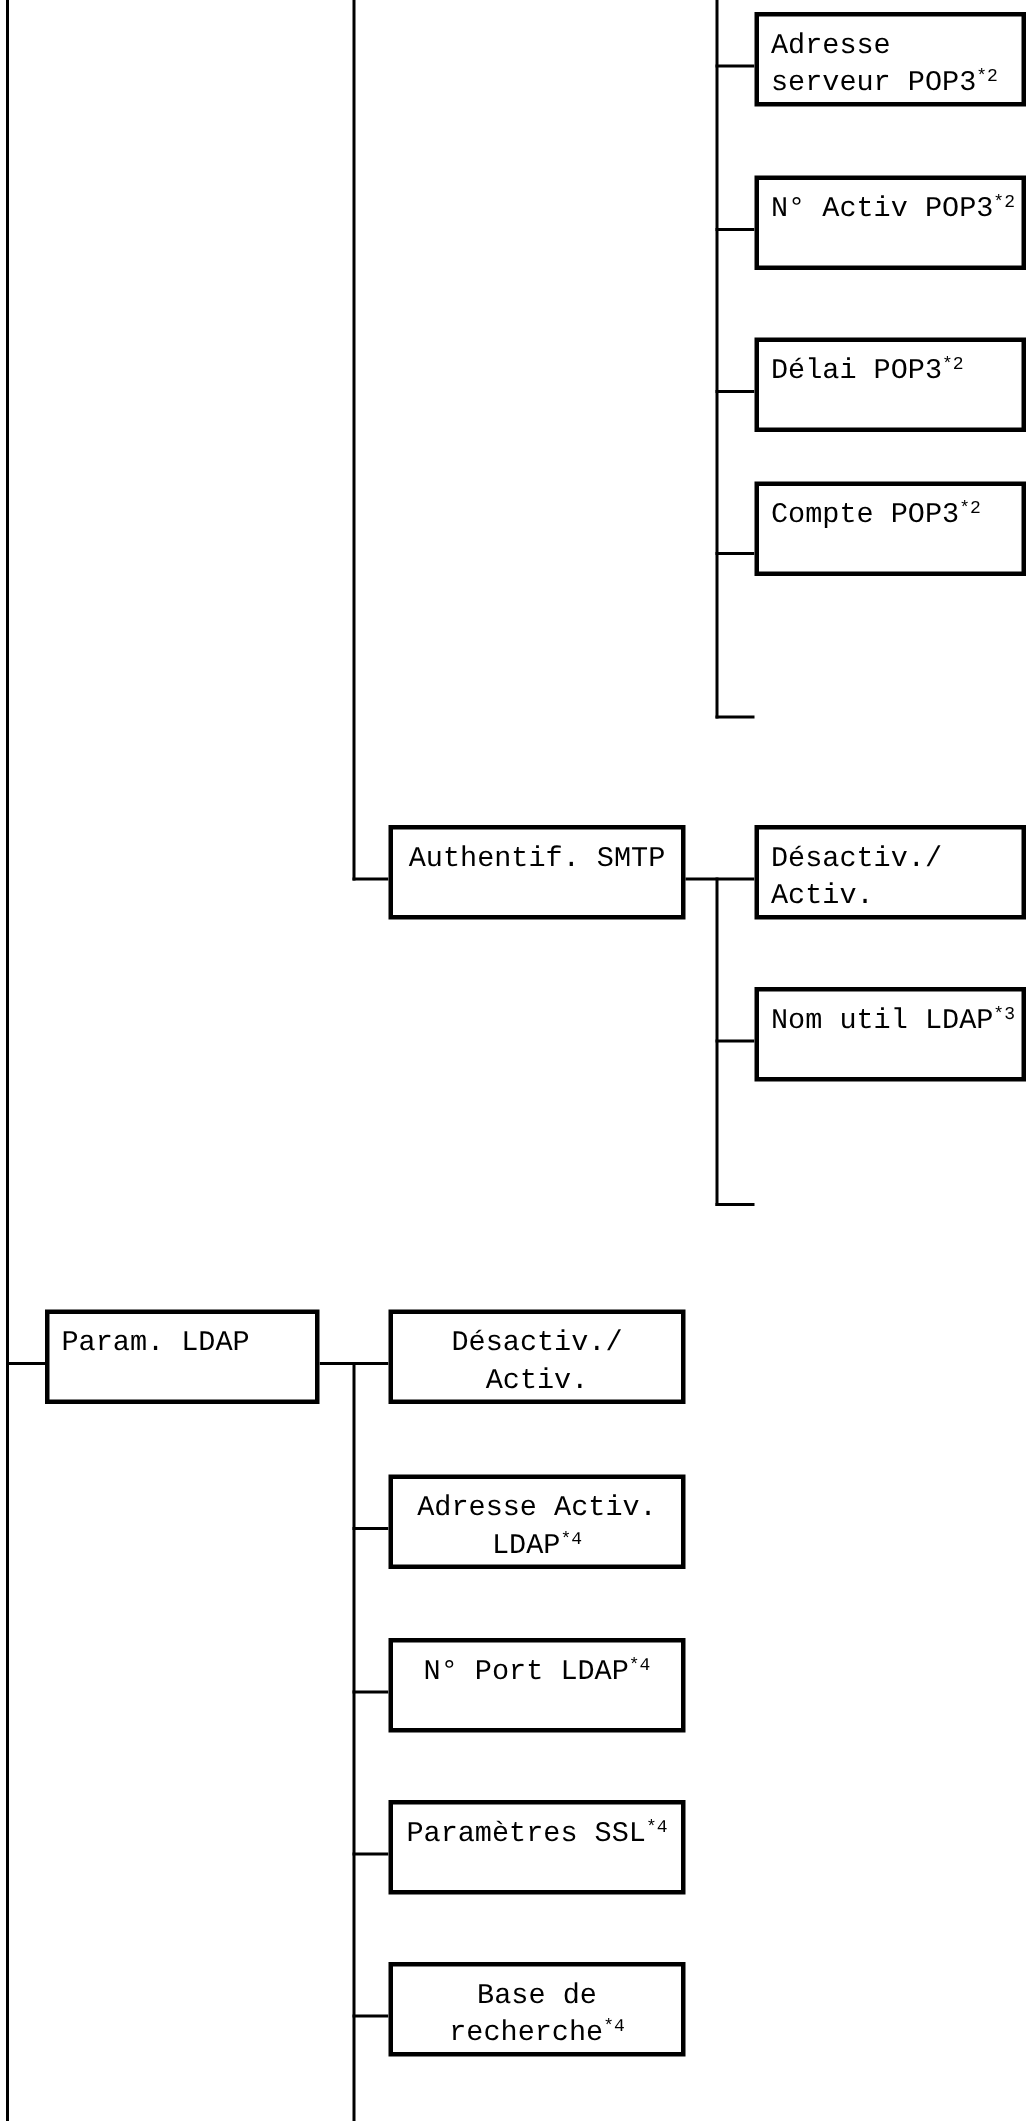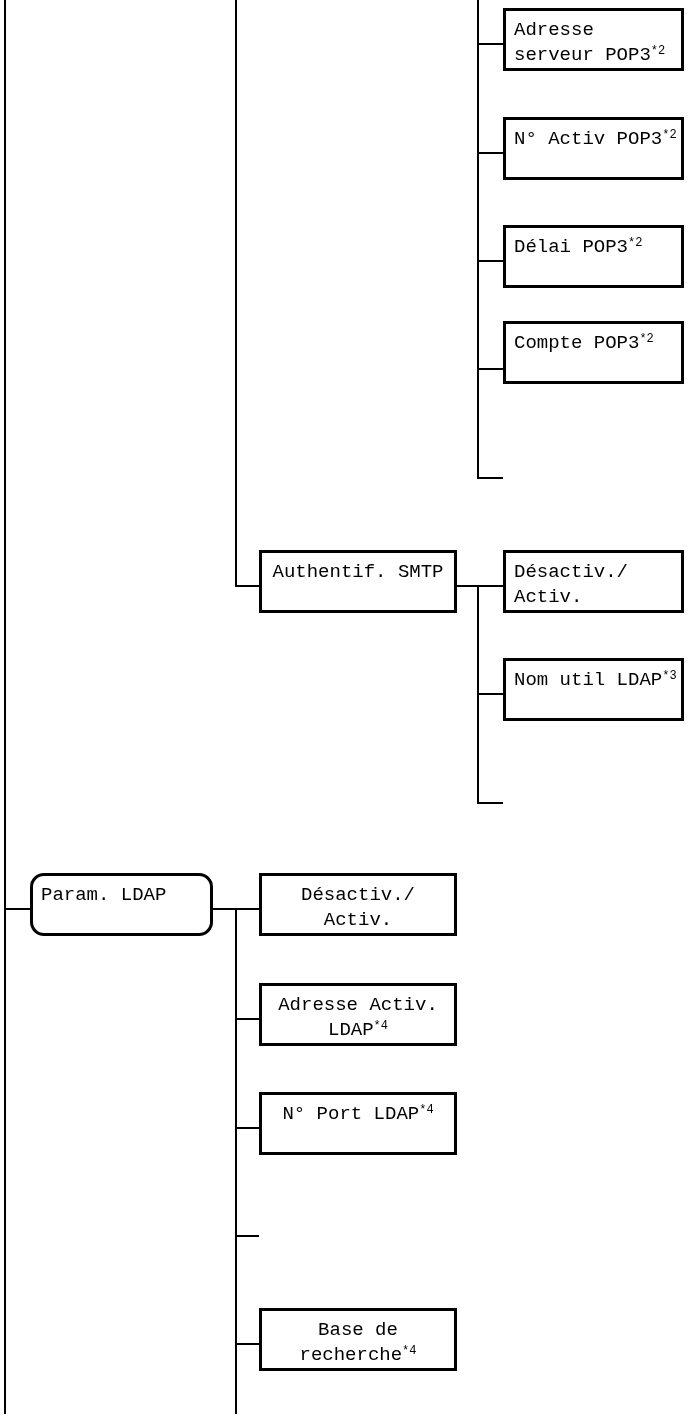--- a/index.html
+++ b/index.html
@@ -3,21 +3,21 @@
 <meta charset="utf-8">
 <style>
   html,body{margin:0;padding:0;background:#ffffff;}
   #stage{position:relative;width:689px;height:1418px;background:#ffffff;overflow:hidden;
          font-family:"Liberation Mono","DejaVu Sans Mono",monospace;color:#000;}
   .line{position:absolute;background:#000000;}
   .bx{position:absolute;box-sizing:border-box;height:63px;border:3px solid #000000;background:#ffffff;
       padding:7px 8px;font-size:19px;line-height:25px;white-space:nowrap;color:#000;}
   .col-r{left:503px;width:181px;}
   .col-m{left:259px;width:198px;text-align:center;}
-  .col-p{left:30px;width:183px;border-radius:14px;}
+  .col-p{left:30px;width:183px;}
   .sup{font-size:12px;position:relative;top:-6px;letter-spacing:0;}
 </style>
 </head>
 <body>
 
 <div id="stage">
 
   <div class="line" style="left:4px;top:0;width:2px;height:1414px"></div>
   <div class="line" style="left:235px;top:0;width:2px;height:587px"></div>
   <div class="line" style="left:235px;top:908px;width:2px;height:506px"></div>
@@ -76,18 +76,21 @@
     <span>Désactiv./</span><br>
     <span>Activ.</span>
   </div>
   <div class="bx col-m" style="top:983px">
     <span>Adresse Activ.</span><br>
     <span>LDAP</span><span class="sup">*4</span>
   </div>
   <div class="bx col-m" style="top:1092px">
     <span>N° Port LDAP</span><span class="sup">*4</span>
   </div>
+  <div class="bx col-m" style="top:1200px">
+    <span>Paramètres SSL</span><span class="sup">*4</span>
+  </div>
   <div class="bx col-m" style="top:1308px">
     <span>Base de</span><br>
     <span>recherche</span><span class="sup">*4</span>
   </div>
 
 </div>
 
 </body></html>

